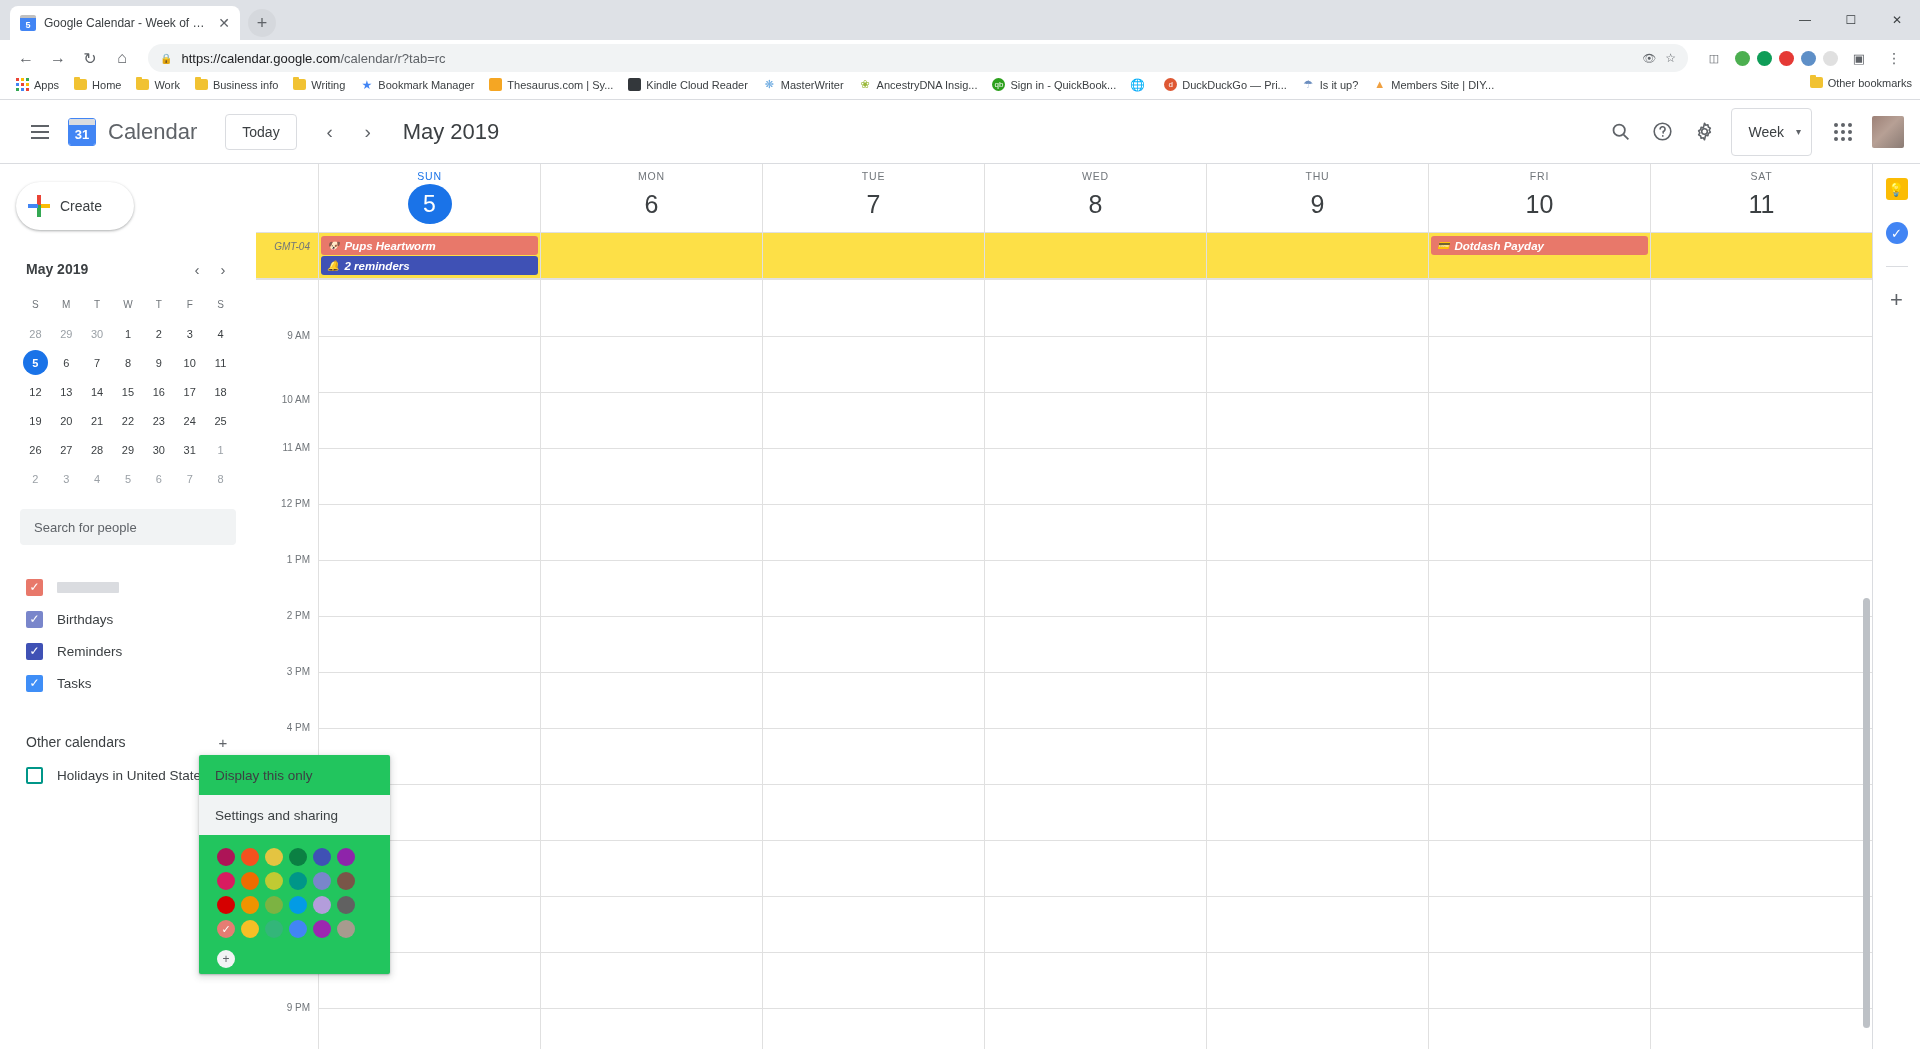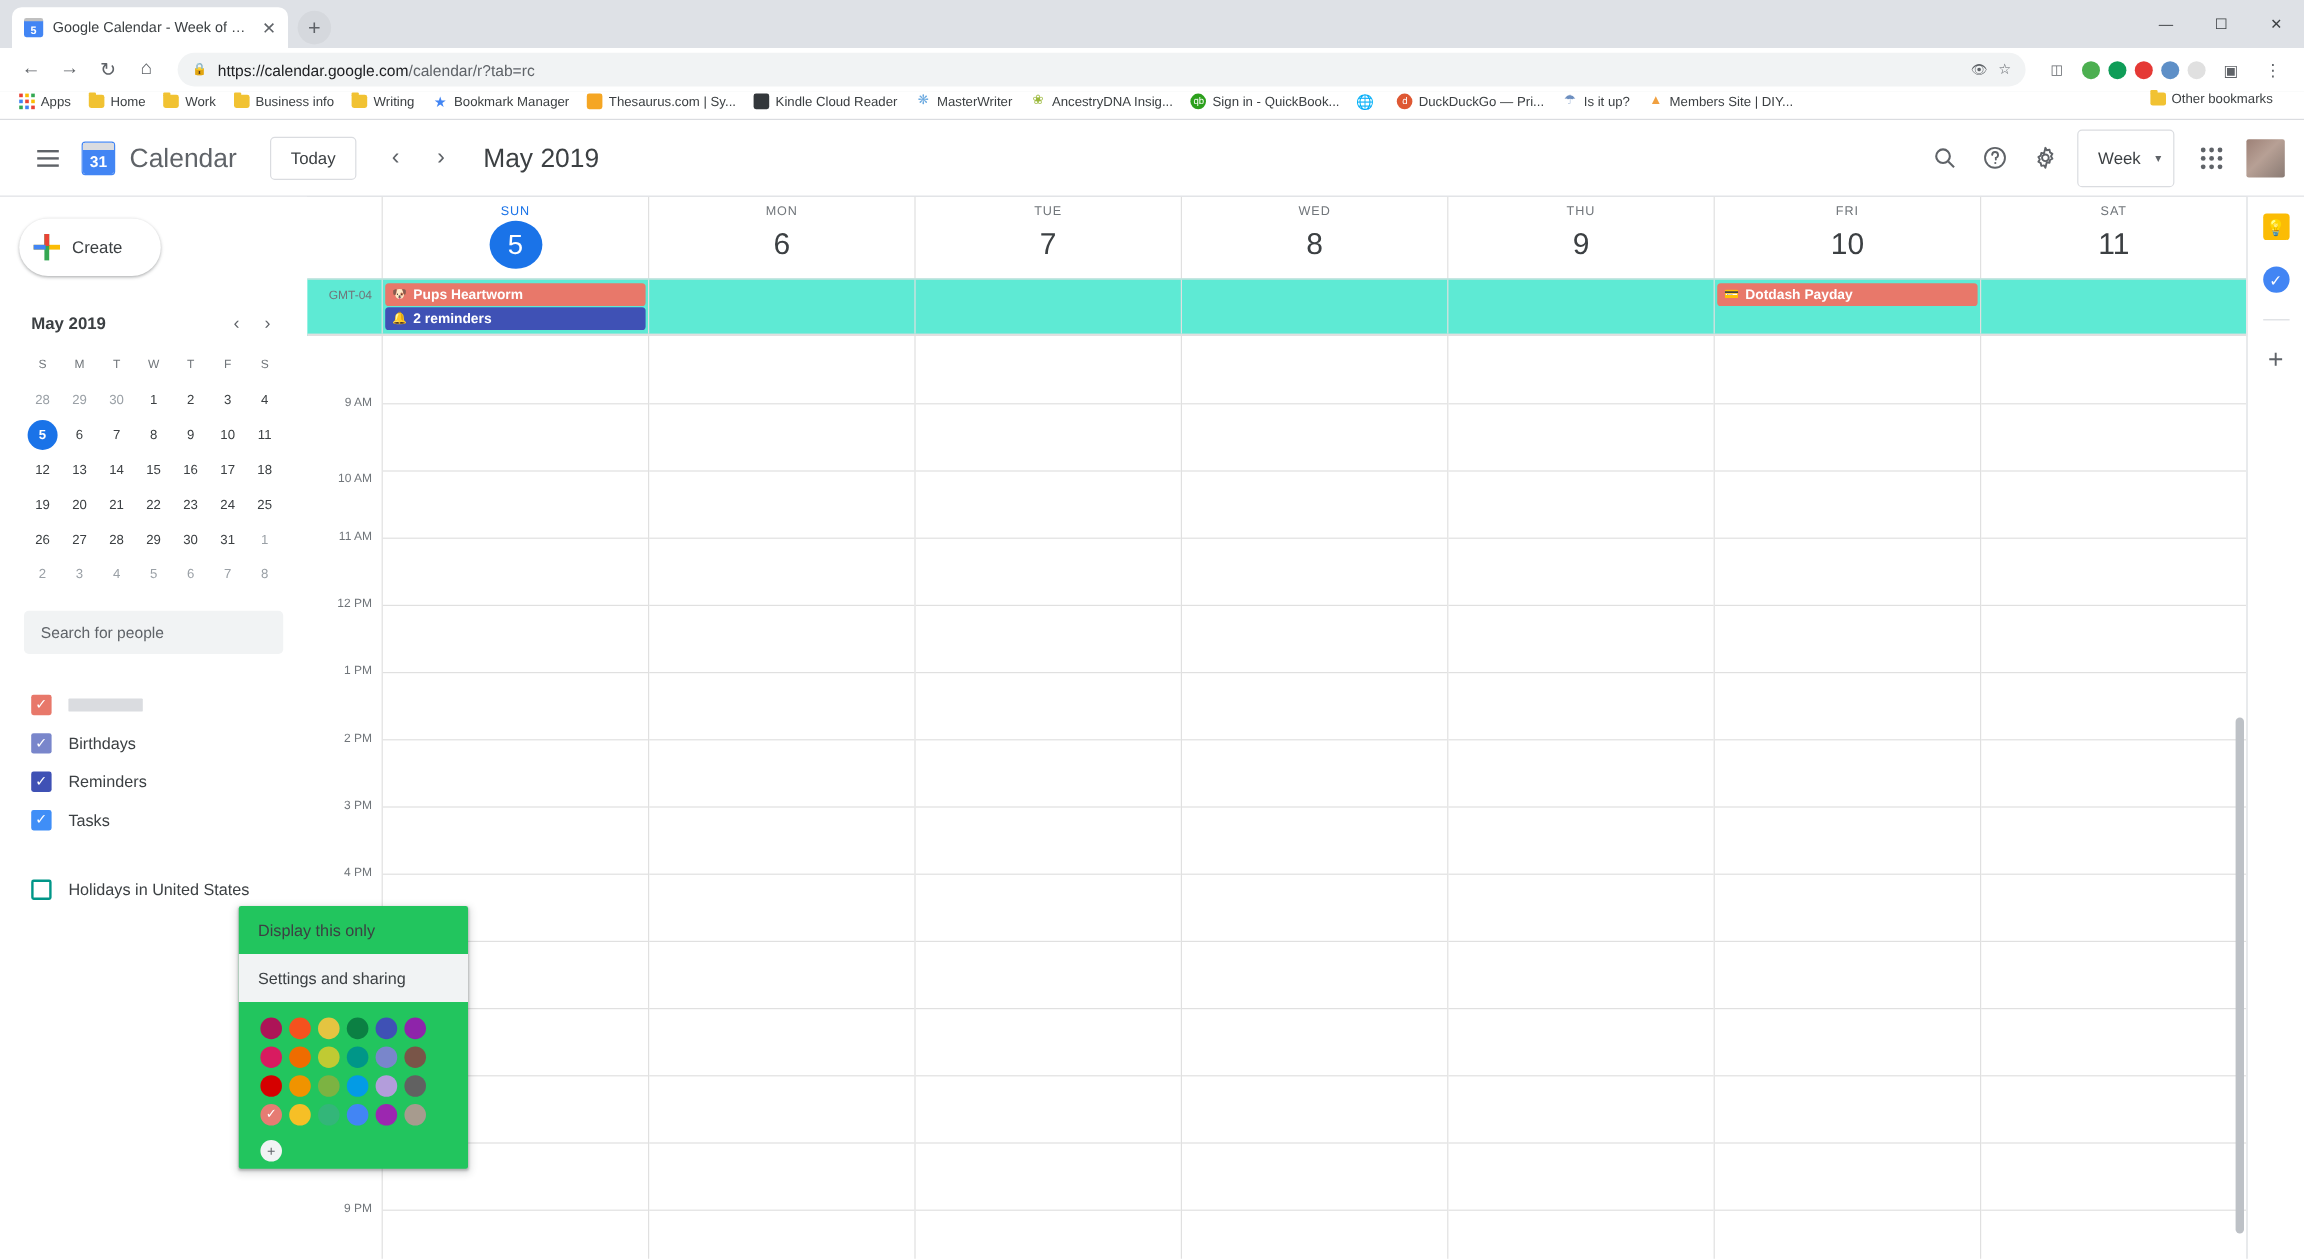--- a/index.html
+++ b/index.html
@@ -65,21 +65,21 @@
     padding: 0 10px; gap: 3px; font-size: 11px; color: #3c4043;
     border-bottom: 1px solid #dadce0; position: relative;
   }
   .bm { display: flex; align-items: center; gap: 5px; padding: 2px 6px; white-space: nowrap; }
   .bm-ico { width: 13px; height: 13px; flex-shrink: 0; display: flex;
     align-items: center; justify-content: center; font-size: 10px; line-height: 1; }
   .folder { width: 13px; height: 11px; background: #f1c232; border-radius: 1px 2px 2px 2px; position: relative; }
   .folder:before { content: ""; position: absolute; left: 0; top: -2px; width: 6px; height: 3px; background: #f1c232; border-radius: 1px 1px 0 0; }
   .apps-grid { display: grid; grid-template-columns: repeat(3,3px); gap: 2px; }
   .apps-grid i { width: 3px; height: 3px; display: block; }
-  .bm-right { position: absolute; right: 26px; display: flex; align-items: center; gap: 5px; }
+  .bm-right { position: absolute; right: 8px; display: flex; align-items: center; gap: 5px; }
 
   
   .gc-header {
     height: 64px; display: flex; align-items: center; padding: 0 16px;
     border-bottom: 1px solid #dadce0; background: #fff; gap: 0;
   }
   .hamburger { width: 48px; height: 48px; display: flex; flex-direction: column;
     align-items: center; justify-content: center; gap: 4px; }
   .hamburger i { width: 18px; height: 2px; background: #5f6368; display: block; }
   .gc-logo { display: flex; align-items: center; gap: 12px; margin-left: 4px; margin-right: 28px; }
@@ -190,21 +190,21 @@
   .dh-cell { flex: 1; display: flex; flex-direction: column; align-items: center;
     padding-top: 6px; border-left: 1px solid #e0e0e0; }
   .dh-dow { font-size: 10.5px; color: #70757a; letter-spacing: .8px; margin-bottom: 2px; }
   .dh-num { font-size: 25px; color: #3c4043; font-weight: 400; height: 40px;
     display: flex; align-items: center; justify-content: center; width: 44px; }
   .dh-cell.today .dh-dow { color: #1a73e8; }
   .dh-cell.today .dh-num { background: #1a73e8; color: #fff; border-radius: 50%; font-size: 23px; }
 
   .allday {
     display: flex; border-top: 1px solid #e0e0e0; border-bottom: 2px solid #e0e0e0;
-    min-height: 46px; background: #5eead4;
+    min-height: 46px; background: #fde047; font-style: italic;
   }
   .allday .gutter { display: flex; align-items: flex-start; justify-content: flex-end;
     padding: 8px 8px 0 0; font-size: 10px; color: #70757a; }
   .ad-cell { flex: 1; border-left: 1px solid #e0e0e0; padding: 2px 0; position: relative; }
   .chip {
     height: 19px; border-radius: 3px; display: flex; align-items: center;
     gap: 5px; padding: 0 6px; font-size: 11.5px; color: #fff; font-weight: bold;
     margin: 1px 2px; white-space: nowrap; overflow: hidden;
   }
   .chip-ico { font-size: 10px; line-height: 1; }
@@ -516,20 +516,24 @@
             <div class="cal-name">Reminders</div>
           </div>
           <div class="cal-row">
             <div class="cb" style="background: rgb(63, 142, 247);">✓</div>
             <div class="cal-name">Tasks</div>
           </div>
         </div>
     </div>
 
     <div class="cal-section">
+      <div class="sec-head">
+        <div class="sec-title">Other calendars</div>
+        <div class="sec-act">+</div>
+      </div>
       <div id="other-cal-list">
           <div class="cal-row">
             <div class="cb empty"></div>
             <div class="cal-name">Holidays in United States</div>
           </div>
         </div>
     </div>
 
   </div>
 

